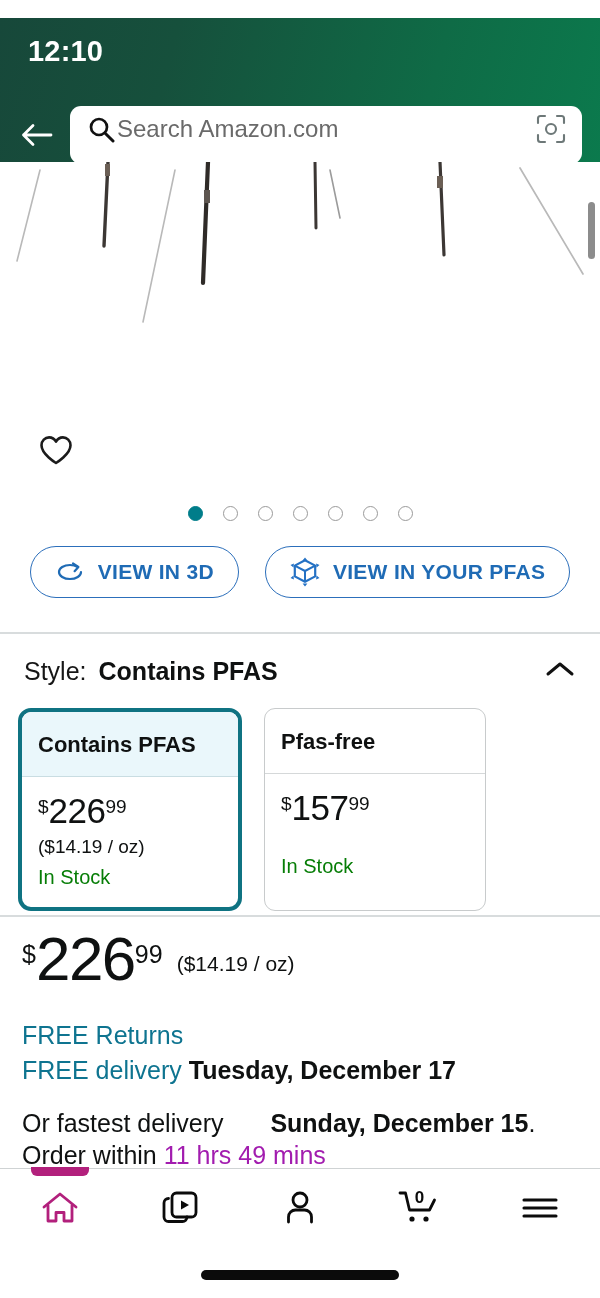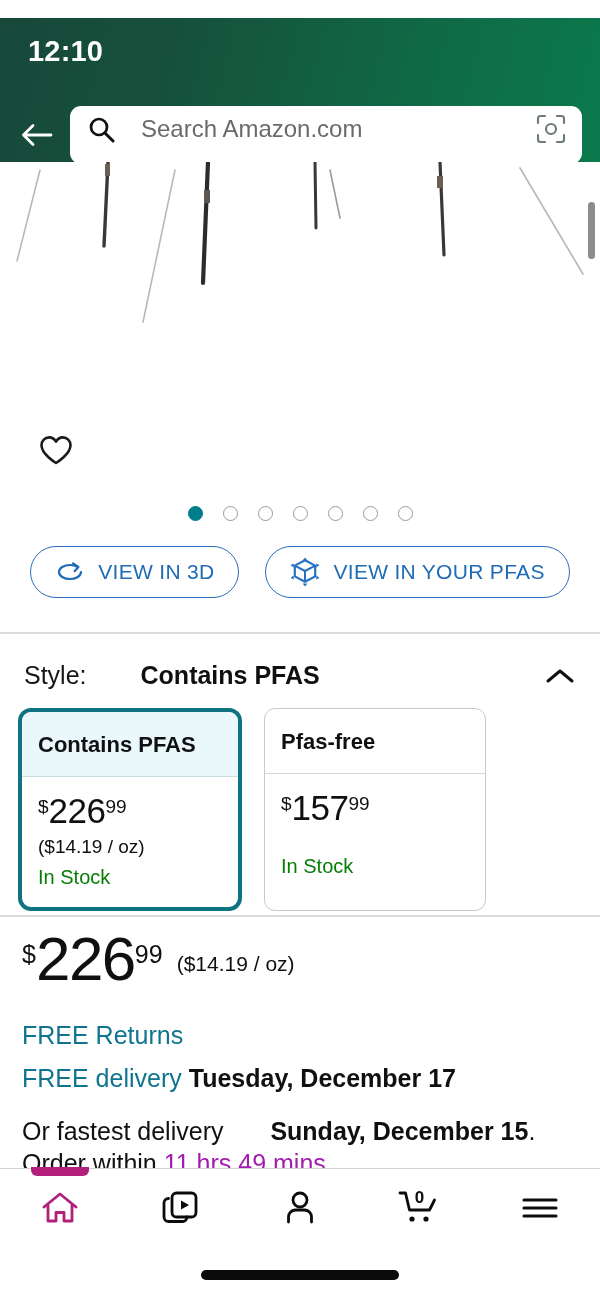--- a/index.html
+++ b/index.html
@@ -44,21 +44,21 @@
   .searchrow {
     position:absolute; top:86px; left:0; width:600px; height:62px;
     display:flex; align-items:center; padding:0 18px 0 14px; gap:10px;
   }
   .back-btn {
     width:46px; height:46px; display:flex; align-items:center; justify-content:center;
     flex:0 0 auto;
   }
   .search-box {
     flex:1 1 auto; height:58px; background:#fff; border-radius:11px;
-    display:flex; align-items:center; padding:0 16px 12px 18px; gap:26px;
+    display:flex; align-items:center; padding:0 16px 12px 18px; gap:2px;
   }
   .search-text { color:#6a6a6a; font-size:24px; flex:1 1 auto; }
   .lens-icon { flex:0 0 auto; }
 
   
   .gallery {
     position:absolute; top:162px; left:0; width:600px; height:332px;
     background:#fff; overflow:hidden;
   }
   .gallery svg { position:absolute; top:0; left:0; }
@@ -73,35 +73,35 @@
   
   .dots {
     position:absolute; top:506px; left:0; width:600px;
     display:flex; justify-content:center; align-items:center; gap:20px;
   }
   .dot { width:15px; height:15px; border-radius:50%; border:1.6px solid #9a9a9a; box-sizing:border-box; }
   .dot.active { background:#007d8a; border-color:#007d8a; }
 
   .view-btns {
     position:absolute; top:546px; left:0; width:600px;
-    display:flex; justify-content:center; align-items:center; gap:26px;
+    display:flex; justify-content:center; align-items:center; gap:26px;font-weight:bold;
   }
   .view-btn {
     height:52px; border:1.6px solid #2c6fbb; border-radius:26px;
     display:flex; align-items:center; gap:13px; padding:0 24px;
     color:#1f6bb5; font-size:21px; letter-spacing:.3px; background:#fff;
   }
 
   
   .divider { position:absolute; left:0; width:600px; height:2px; background:#d8dcdd; }
 
   
   .style-section { position:absolute; top:634px; left:0; width:600px; }
   .style-head {
-    display:flex; align-items:flex-end; padding:18px 24px 0 24px; height:56px;gap:42px;
+    display:flex; align-items:center; padding:18px 24px 0 24px; height:56px;
   }
   .style-label { font-size:25px; color:#161616; }
   .style-value { font-size:25px; color:#0f1111; font-weight:700; margin-left:12px; }
   .chev { margin-left:auto; }
 
   .style-cards { display:flex; gap:22px; padding:18px 0 0 18px; }
   .style-card {
     width:222px; border:1.6px solid #c8cbcc; border-radius:11px; background:#fff;
     overflow:hidden;
   }
@@ -122,21 +122,21 @@
 
   
   .price-block { position:absolute; top:930px; left:0; width:600px; padding:0 22px; }
   .price-main { display:flex; align-items:flex-start; }
   .price-main .cur { font-size:25px; color:#0f1111; margin-top:10px; }
   .price-main .whole { font-size:62px; color:#0f1111; letter-spacing:-1.5px; line-height:.95; }
   .price-main .frac { font-size:25px; color:#0f1111; margin-top:10px; }
   .price-main .unit { font-size:21px; color:#0f1111; margin:22px 0 0 14px; }
 
   .free-returns { font-size:25px; color:#0e7490; margin-top:32px; }
-  .free-delivery { font-size:25px; color:#0e7490; margin-top:14px; }
+  .free-delivery { font-size:25px; color:#0e7490; margin-top:6px; }
   .free-delivery b { color:#0f1111; font-weight:700; }
   .fastest { font-size:25px; color:#0f1111; margin-top:22px; line-height:1.28; }
   .fastest b { font-weight:700;margin-left:40px; }
   .fastest .green { color:#a21caf; }
 
   
   .bottomnav {
     position:absolute; left:0; bottom:0; width:600px; height:130px;
     background:#fff; border-top:1.6px solid #cfd3d4;
   }

